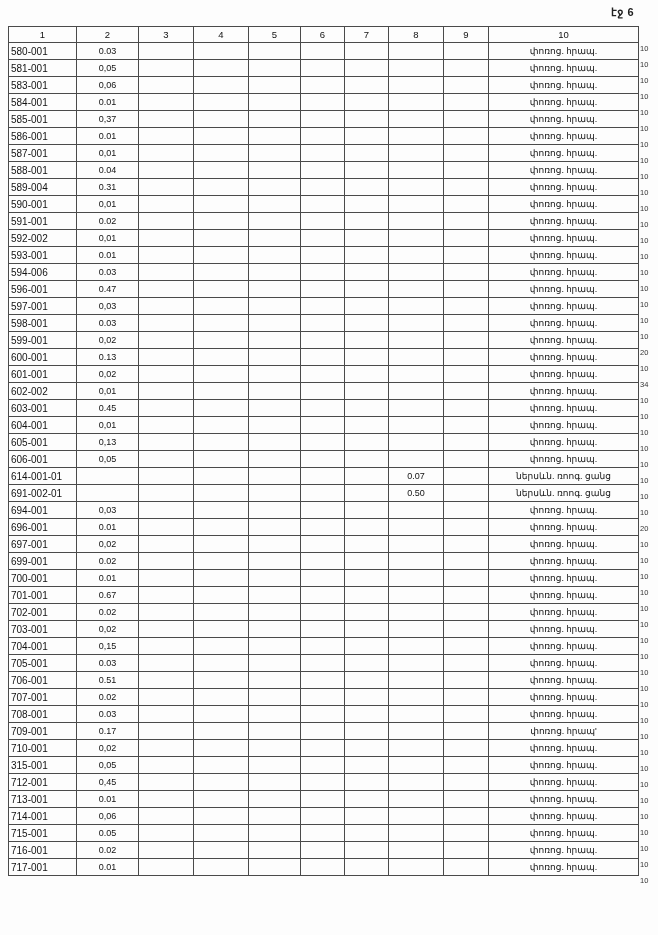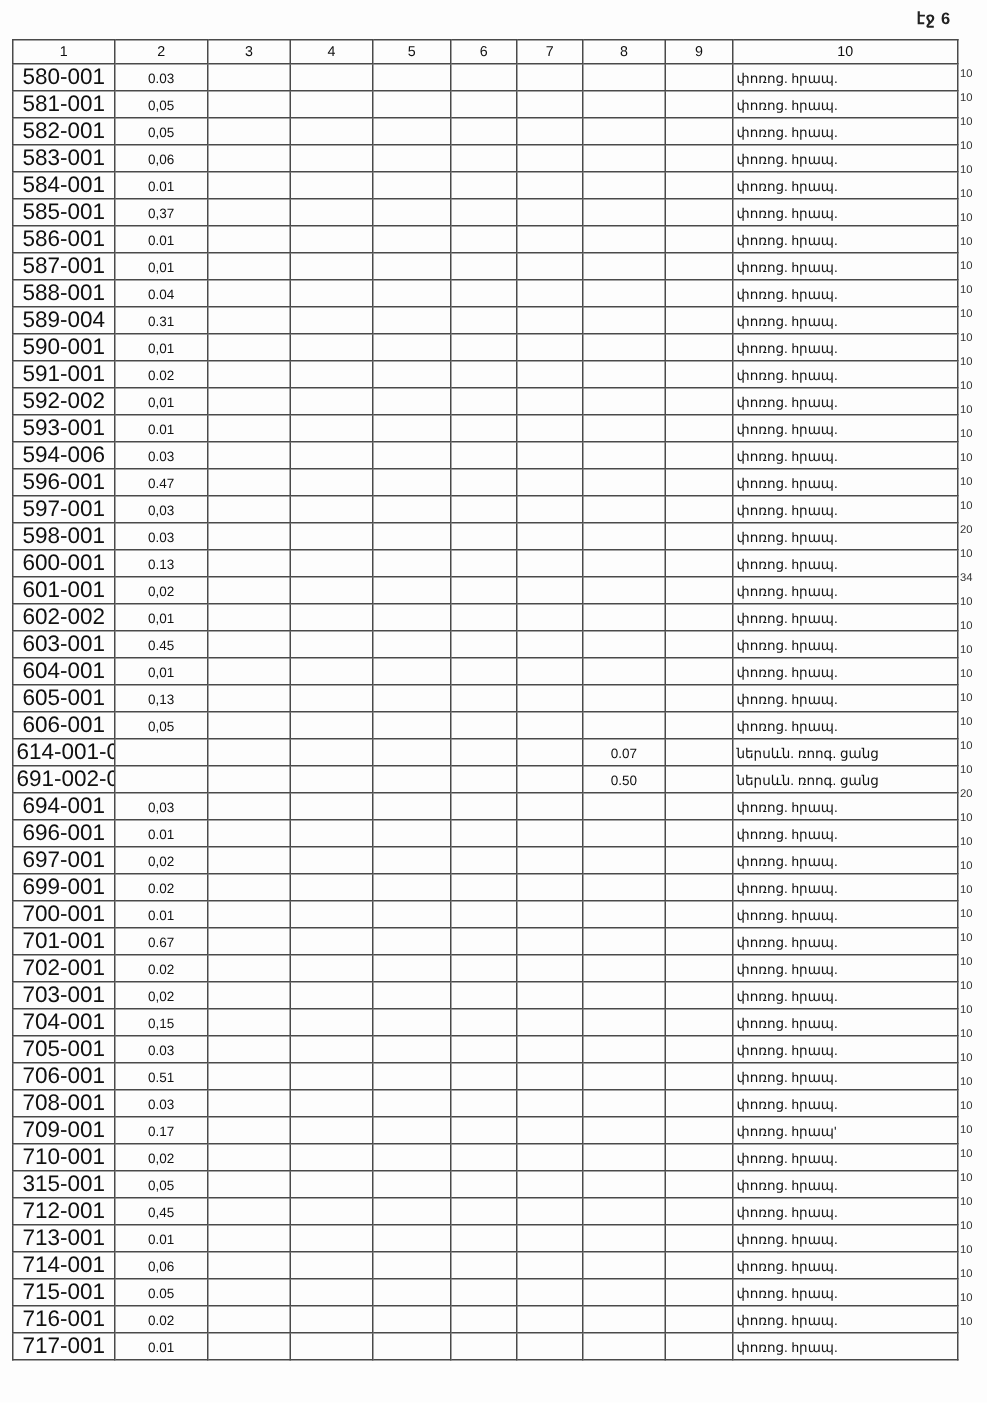--- a/index.html
+++ b/index.html
@@ -64,33 +64,33 @@
   col.c3  { width: 55px; }
   col.c4  { width: 55px; }
   col.c5  { width: 52px; }
   col.c6  { width: 44px; }
   col.c7  { width: 44px; }
   col.c8  { width: 55px; }
   col.c9  { width: 45px; }
   col.c10 { width: 150px; }
 
   td.code {
-    text-align: center;
+    text-align: left;
     padding-left: 3px;
-    font-size: 15px;
+    font-size: 10px;
     color: #111;
   }
   td.num {
     text-align: center;
     font-size: 9px;
     color: #111;
   }
   td.blank { }
   td.desc {
-    text-align: left;
+    text-align: center;
     padding-left: 3px;
     font-size: 9px;
     color: #111;
   }
   .margin-note {
     position: absolute;
     left: 640px;
     font-size: 7.5px;
     color: #333;
     width: 16px;
@@ -159,32 +159,20 @@
             <td class="blank"></td>
             <td class="blank"></td>
             <td class="blank"></td>
             <td class="blank"></td>
             <td class="blank"></td>
             <td class="num"></td>
             <td class="blank"></td>
             <td class="desc">փոռոց. hրապ.</td>
           </tr>
           <tr>
-            <td class="code">582-001</td>
-            <td class="num">0,05</td>
-            <td class="blank"></td>
-            <td class="blank"></td>
-            <td class="blank"></td>
-            <td class="blank"></td>
-            <td class="blank"></td>
-            <td class="num"></td>
-            <td class="blank"></td>
-            <td class="desc">փոռոց. hրապ.</td>
-          </tr>
-          <tr>
             <td class="code">583-001</td>
             <td class="num">0,06</td>
             <td class="blank"></td>
             <td class="blank"></td>
             <td class="blank"></td>
             <td class="blank"></td>
             <td class="blank"></td>
             <td class="num"></td>
             <td class="blank"></td>
             <td class="desc">փոռոց. hրապ.</td>
@@ -351,20 +339,32 @@
             <td class="blank"></td>
             <td class="blank"></td>
             <td class="blank"></td>
             <td class="blank"></td>
             <td class="blank"></td>
             <td class="num"></td>
             <td class="blank"></td>
             <td class="desc">փոռոց. hրապ.</td>
           </tr>
           <tr>
+            <td class="code">599-001</td>
+            <td class="num">0,02</td>
+            <td class="blank"></td>
+            <td class="blank"></td>
+            <td class="blank"></td>
+            <td class="blank"></td>
+            <td class="blank"></td>
+            <td class="num"></td>
+            <td class="blank"></td>
+            <td class="desc">փոռոց. hրապ.</td>
+          </tr>
+          <tr>
             <td class="code">600-001</td>
             <td class="num">0.13</td>
             <td class="blank"></td>
             <td class="blank"></td>
             <td class="blank"></td>
             <td class="blank"></td>
             <td class="blank"></td>
             <td class="num"></td>
             <td class="blank"></td>
             <td class="desc">փոռոց. hրապ.</td>
@@ -581,20 +581,32 @@
             <td class="blank"></td>
             <td class="blank"></td>
             <td class="blank"></td>
             <td class="num"></td>
             <td class="blank"></td>
             <td class="desc">փոռոց. hրապ.</td>
           </tr>
           <tr>
             <td class="code">706-001</td>
             <td class="num">0.51</td>
+            <td class="blank"></td>
+            <td class="blank"></td>
+            <td class="blank"></td>
+            <td class="blank"></td>
+            <td class="blank"></td>
+            <td class="num"></td>
+            <td class="blank"></td>
+            <td class="desc">փոռոց. hրապ.</td>
+          </tr>
+          <tr>
+            <td class="code">707-001</td>
+            <td class="num">0.02</td>
             <td class="blank"></td>
             <td class="blank"></td>
             <td class="blank"></td>
             <td class="blank"></td>
             <td class="blank"></td>
             <td class="num"></td>
             <td class="blank"></td>
             <td class="desc">փոռոց. hրապ.</td>
           </tr>
           <tr>

